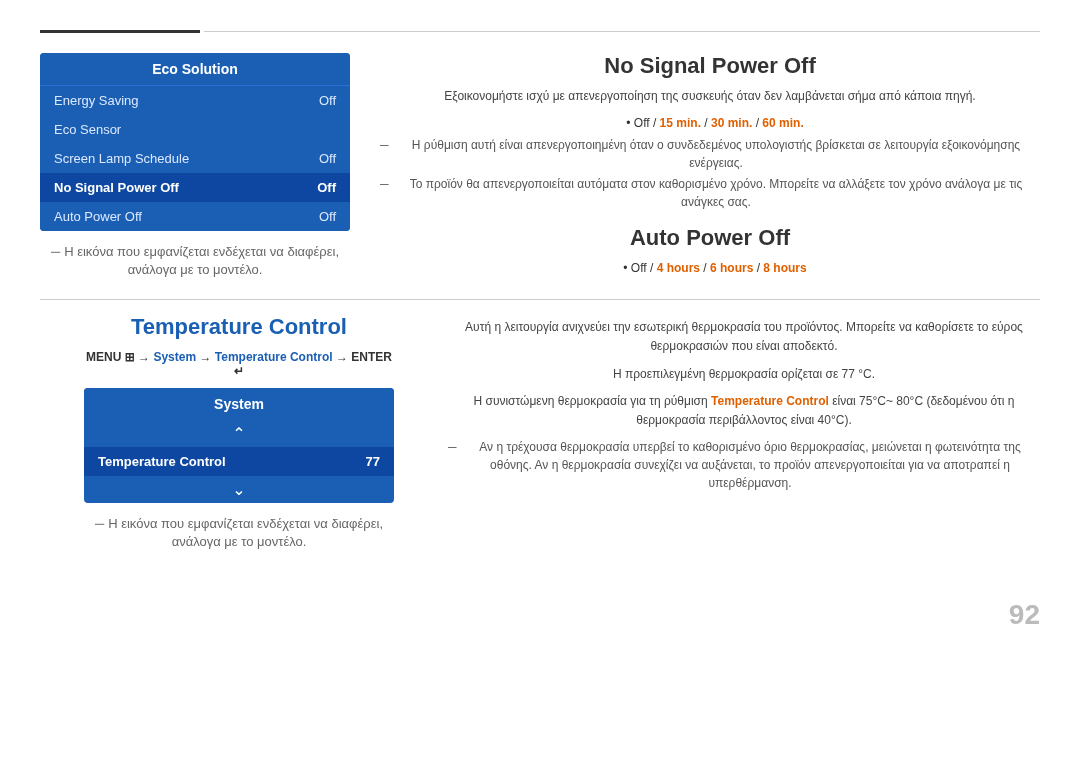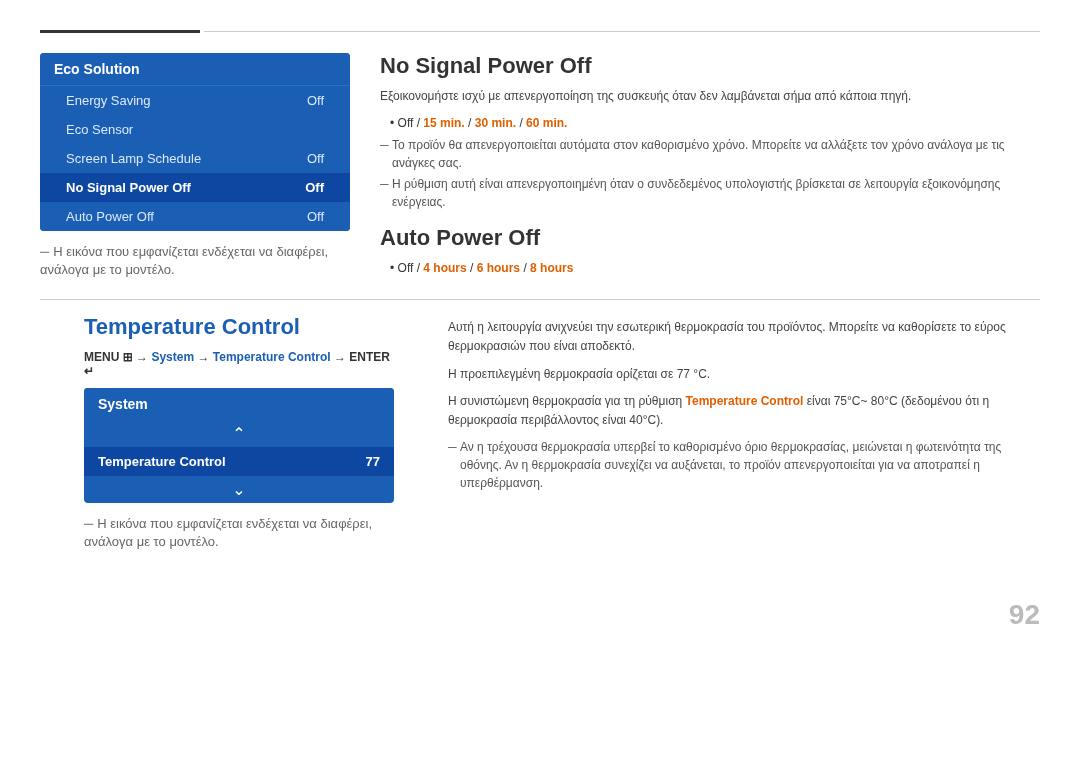--- a/index.html
+++ b/index.html
@@ -12,20 +12,21 @@
       color: #333;
       position: relative;
       overflow: hidden;
     }
 
     .page-container {
       width: 1080px;
       height: 655px;
       position: relative;
       padding: 30px 40px;
+      text-align: center;
     }
 
     
     .top-lines {
       display: flex;
       align-items: center;
       margin-bottom: 20px;
     }
     .line-dark {
       width: 160px;
@@ -68,21 +69,21 @@
       color: #fff;
       font-size: 14px;
       font-weight: bold;
       padding: 8px 14px;
       border-bottom: 1px solid #2a6fd4;
     }
     .menu-item {
       display: flex;
       justify-content: space-between;
       align-items: center;
-      padding: 7px 26px;
+      padding: 7px 14px;
       color: #dce8ff;
       font-size: 13px;
       background: #1a5fb4;
     }
     .menu-item.active {
       background: #0d47a1;
       color: #fff;
       font-weight: bold;
     }
     .menu-item-value {
@@ -273,22 +274,22 @@
 
     <div class="right-col">
 
       <h2 class="section-title">No Signal Power Off</h2>
       <p class="section-body">Εξοικονομήστε ισχύ με απενεργοποίηση της συσκευής όταν δεν λαμβάνεται σήμα από κάποια πηγή.</p>
 
       <div class="bullet-item">
         <span>Off / </span><span class="highlight-orange">15 min.</span><span> / </span><span class="highlight-orange">30 min.</span><span> / </span><span class="highlight-orange">60 min.</span>
       </div>
 
+      <div class="note-item">Η ρύθμιση αυτή είναι απενεργοποιημένη όταν ο συνδεδεμένος υπολογιστής βρίσκεται σε λειτουργία εξοικονόμησης ενέργειας.</div>
       <div class="note-item">Το προϊόν θα απενεργοποιείται αυτόματα στον καθορισμένο χρόνο. Μπορείτε να αλλάξετε τον χρόνο ανάλογα με τις ανάγκες σας.</div>
-      <div class="note-item">Η ρύθμιση αυτή είναι απενεργοποιημένη όταν ο συνδεδεμένος υπολογιστής βρίσκεται σε λειτουργία εξοικονόμησης ενέργειας.</div>
 
       <h2 class="section-title" style="margin-top:14px;">Auto Power Off</h2>
 
       <div class="bullet-item">
         <span>Off / </span><span class="highlight-orange">4 hours</span><span> / </span><span class="highlight-orange">6 hours</span><span> / </span><span class="highlight-orange">8 hours</span>
       </div>
     </div>
   </div>
 
   <hr class="section-divider">

